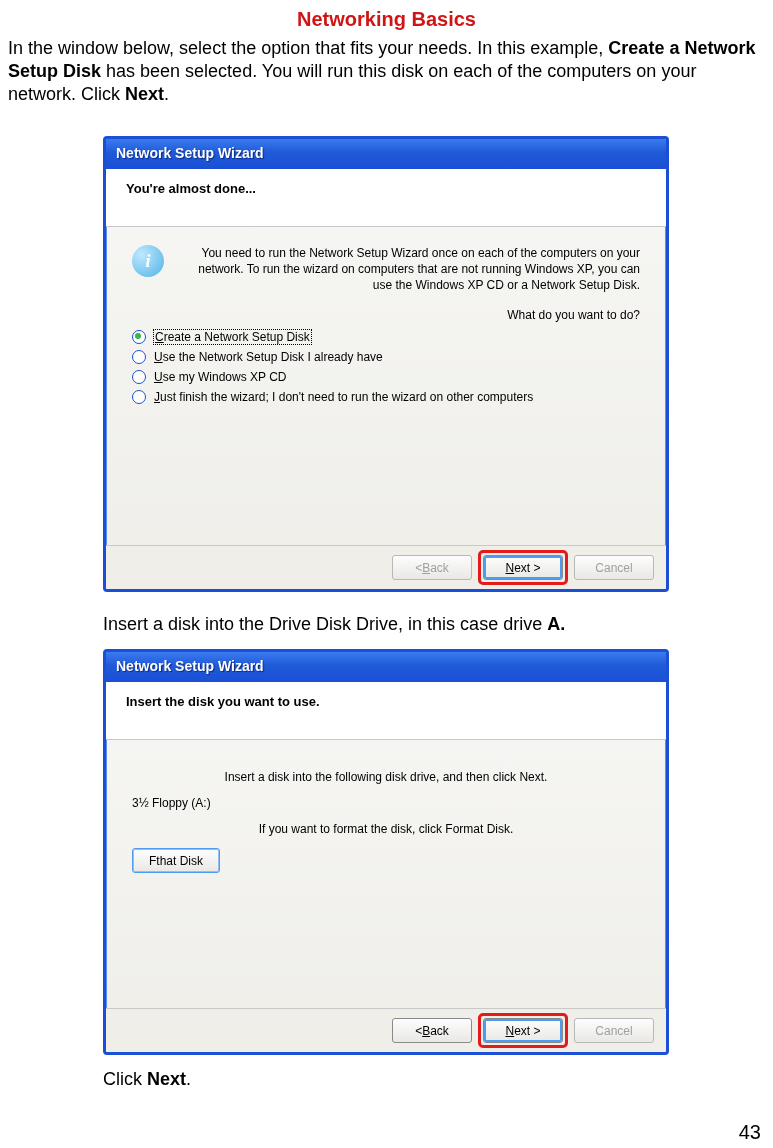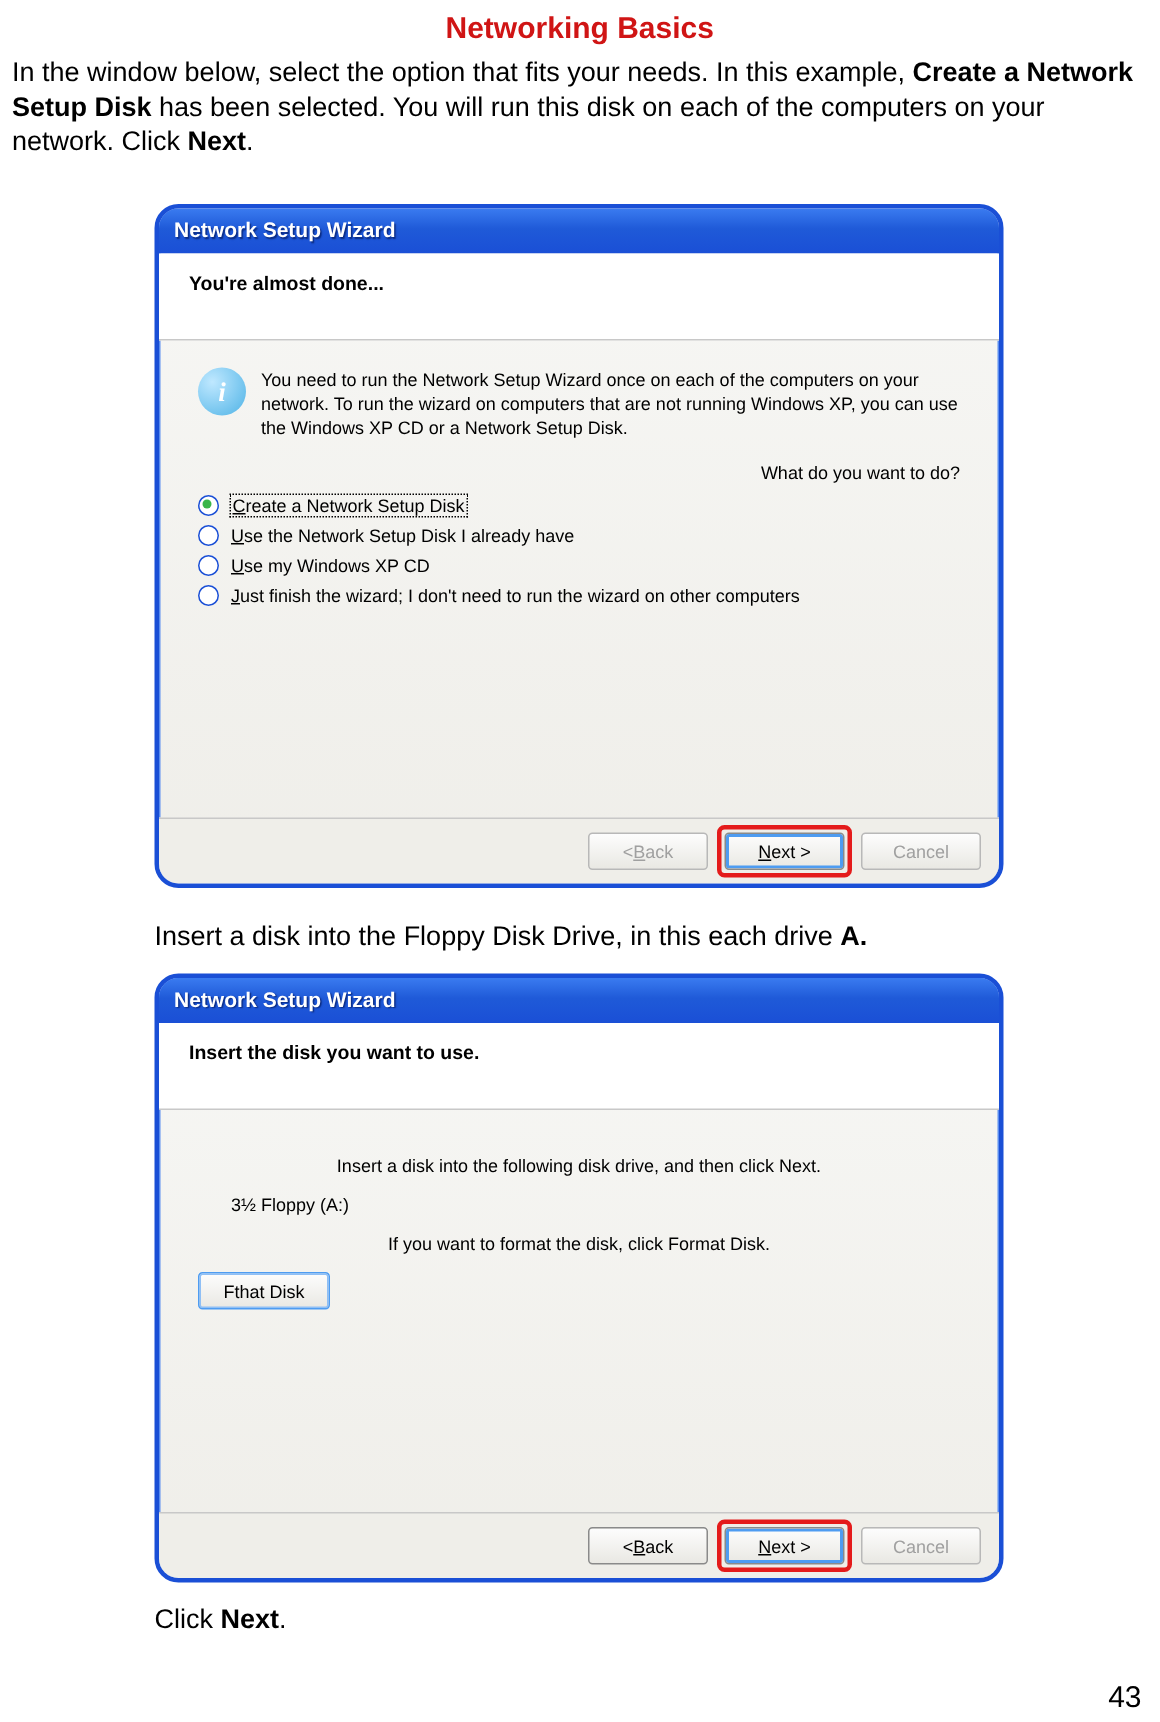--- a/index.html
+++ b/index.html
@@ -24,21 +24,21 @@
     line-height: 1.28;
     margin-bottom: 30px;
   }
   .intro .bold { font-weight: bold; }
   .wizard-wrap {
     margin-left: 95px;
   }
   .wizard {
     width: 560px;
     border: 3px solid #1a4fd6;
-    border-radius: 16px;
+    border-radius: 4px;
     box-shadow: 0 0 0 1px #5a8df0 inset;
     background: linear-gradient(to bottom, #f7f7f5 0%, #efeee9 100%);
     overflow: hidden;
     position: relative;
   }
   .wizard-1 { height: 450px; }
   .wizard-2 { height: 400px; }
   .titlebar {
     height: 30px;
     background: linear-gradient(to bottom, #3a7bf0 0%, #1f5ad8 45%, #1a4fd6 100%);
@@ -62,21 +62,21 @@
     font-weight: bold;
     font-size: 13px;
     color: #000;
   }
   .body-area {
     padding: 18px 26px 0 26px;
     font-family: Tahoma, sans-serif;
     font-size: 12px;
     color: #000;
   }
-  .info-row { display: flex; gap: 10px; margin-bottom: 14px; }
+  .info-row { display: flex; gap: 22px; margin-bottom: 14px; text-align: right; }
   .info-icon {
     width: 32px; height: 32px; flex: 0 0 32px;
     border-radius: 50%;
     background: radial-gradient(circle at 30% 30%, #bfe8ff, #4fb3e6);
     position: relative;
     display:flex; align-items:center; justify-content:center;
     font-family: Georgia, serif;
   }
   .info-icon::after{
     content:"i";
@@ -150,21 +150,21 @@
   .format-btn {
     width:86px; height:23px;
     font-family: Tahoma, sans-serif; font-size:12px;
     background:linear-gradient(to bottom,#fdfdfd,#e9e8e3);
     border:1px solid #4e9cf1;
     border-radius:3px;
     display:flex; align-items:center; justify-content:center;
     margin-top: 10px;
     box-shadow: 0 0 0 1px #8fbff5 inset;
   }
-  .indent { margin-left: 22px; margin-top:6px; margin-bottom:10px; font-size:12px;}
+  .indent { margin-top:6px; margin-bottom:10px; font-size:12px;}
   .body-line { margin: 12px 0; font-size:12px;text-align:center;}
   .click-next {
     font-size:18px;
     margin-top:14px;
   }
   .click-next .bold { font-weight:bold; }
   .page-num {
     position:absolute;
     bottom:4px; right:12px;
     font-size:20px;
@@ -220,21 +220,21 @@
         <div class="btn btn-default-outline">
           <span class="ul">N</span>
             <span>ext &gt;</span>
         </div>
       </div>
       <div class="btn btn-disabled">Cancel</div>
     </div>
   </div>
 
   <div class="midtext">
-    <span>Insert a disk into the Floppy Disk Drive, in this each drive </span><span class="bold">A.</span>
+    <span>Insert a disk into the Drive Disk Drive, in this case drive </span><span class="bold">A.</span>
   </div>
 
   <div class="wizard wizard-2">
     <div class="titlebar">Network Setup Wizard</div>
     <div class="header">
       <div class="header-title">Insert the disk you want to use.</div>
     </div>
     <div class="body-area">
       <div class="body-line">Insert a disk into the following disk drive, and then click Next.</div>
       <div class="indent">3½ Floppy (A:)</div>

